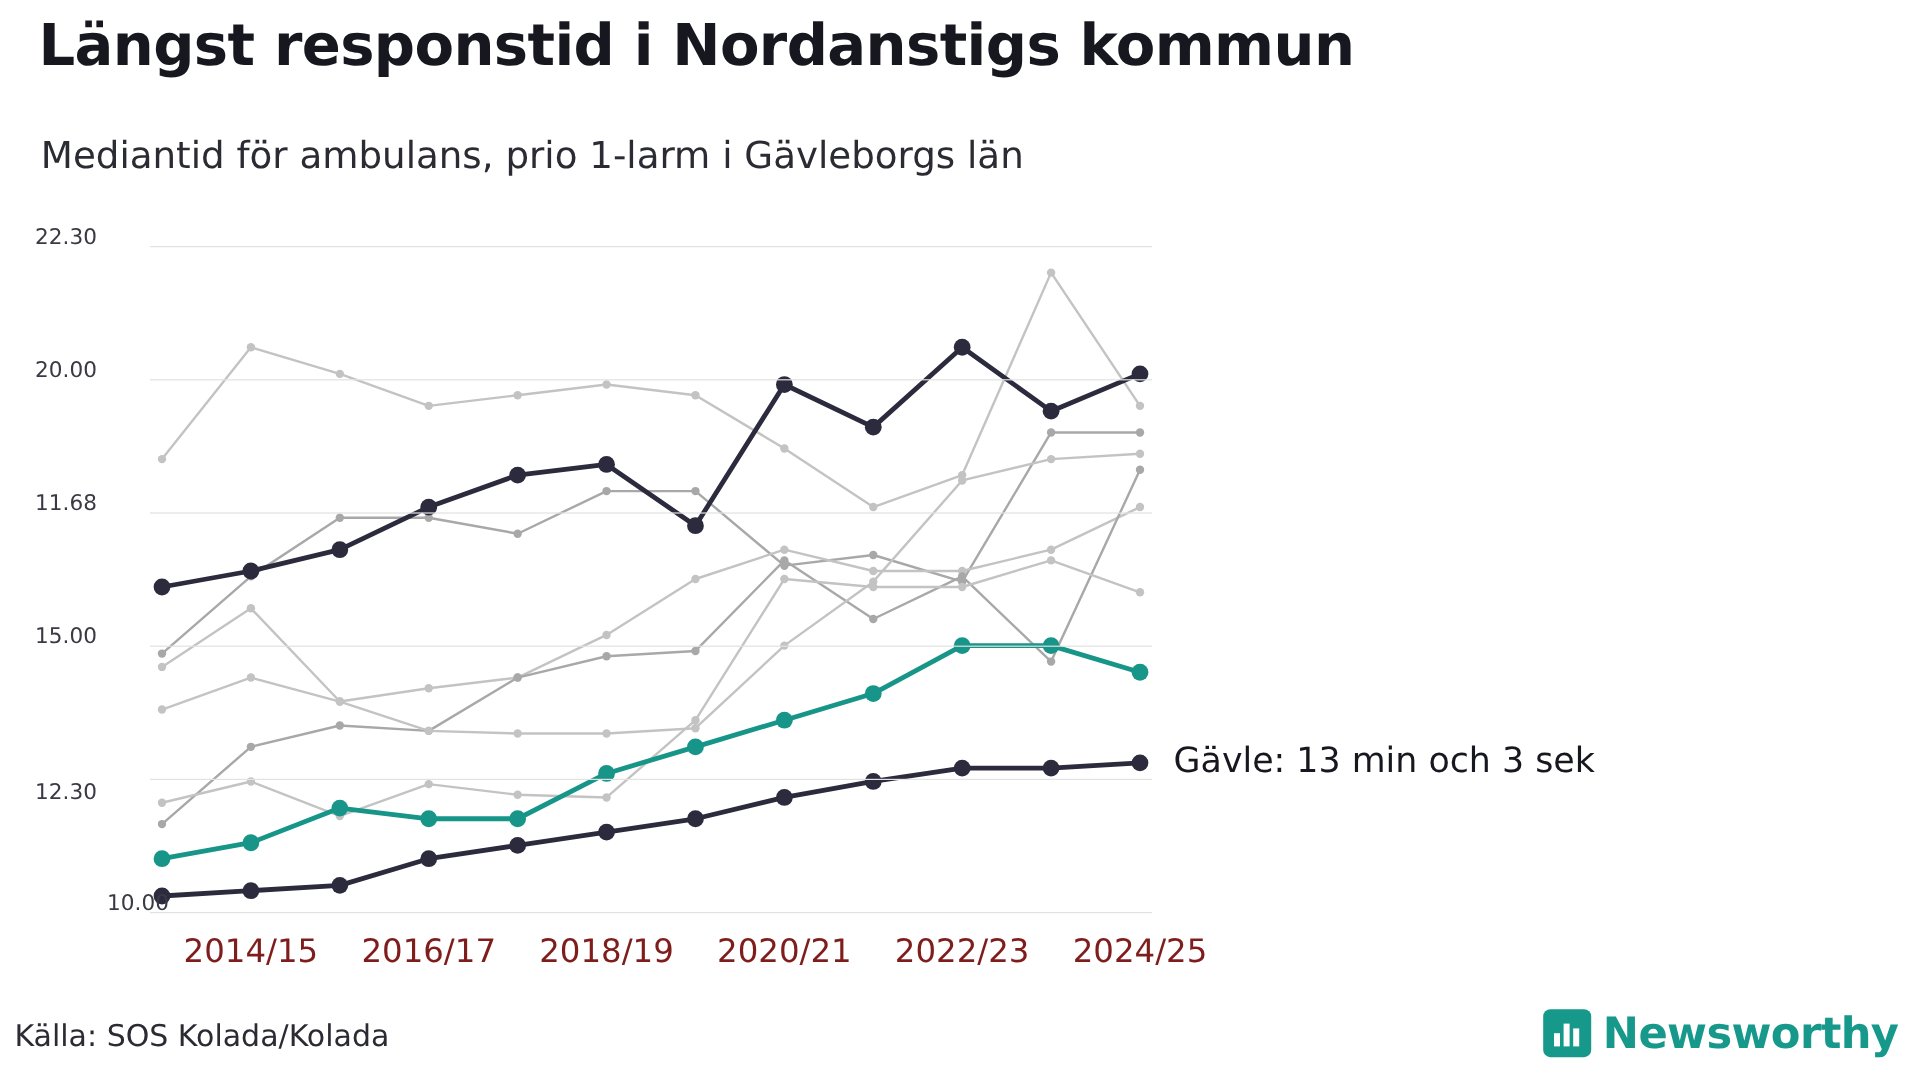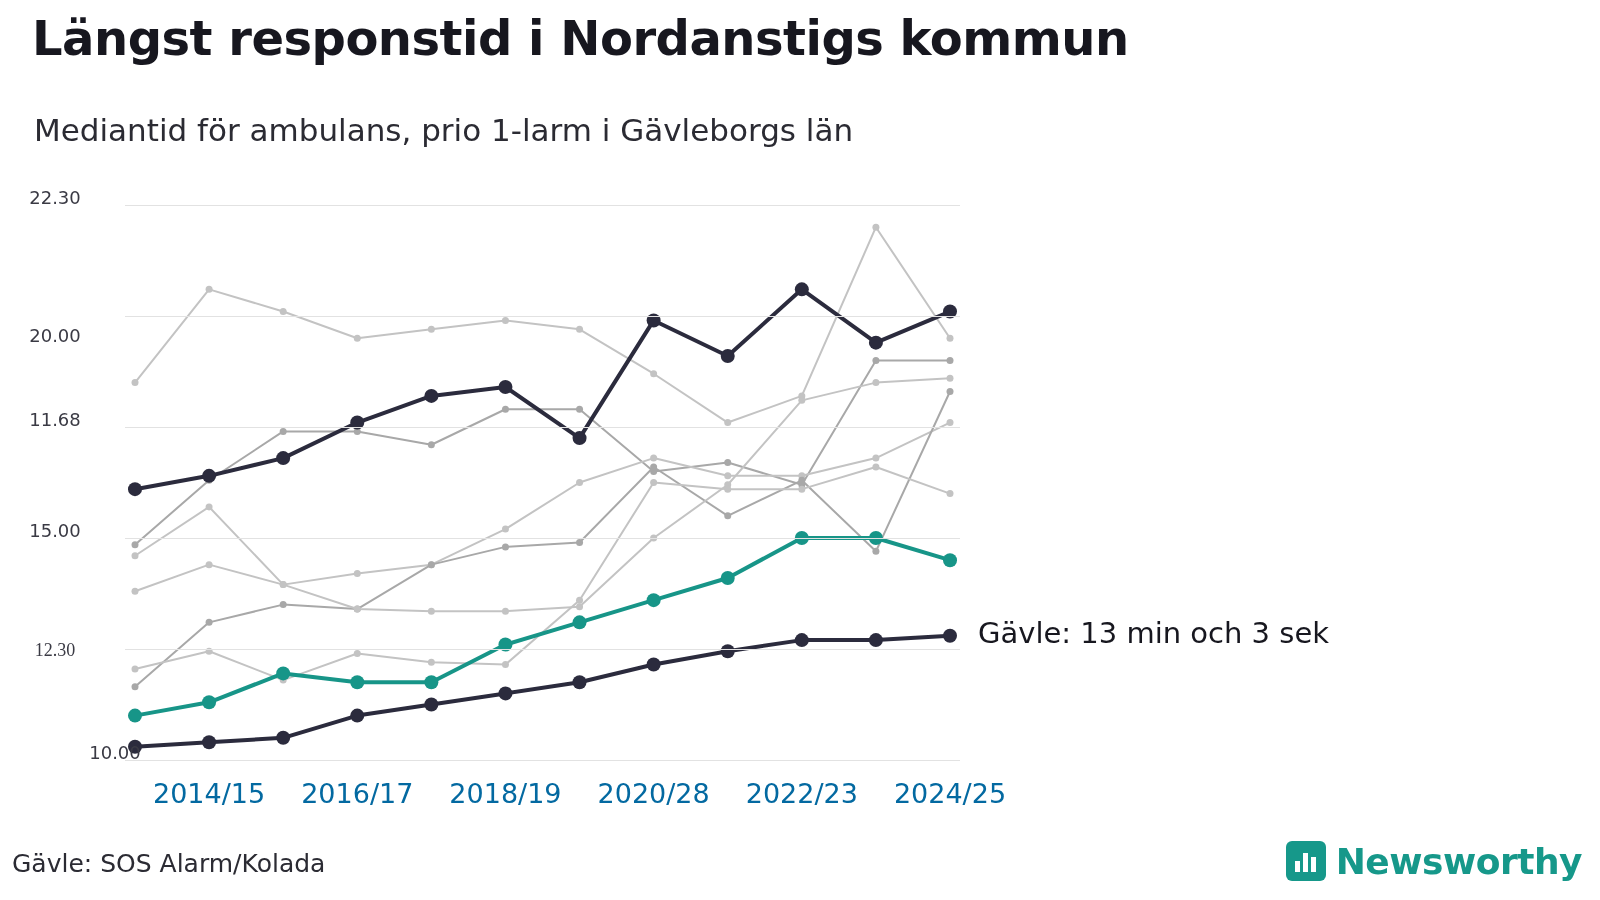--- a/index.html
+++ b/index.html
@@ -49,21 +49,21 @@
     position:absolute;
     right:1485px;
     text-align:center;
     font-size:18px;
     color:#3a3a44;
     white-space:nowrap;
   }
   .xtick{
     position:absolute;
     font-size:27px;
-    color:#0369a1;
+    color:#7f1d1d;
     white-space:nowrap;
     text-align:center;
   }
   svg.lines{
     position:absolute;
     left:0;top:0;
     width:835px;height:555px;
     overflow:visible;
   }
   .label-ann{
@@ -235,35 +235,35 @@
         <circle cx="825" cy="430.67999999999995" r="7" fill="#2b2b3d"></circle>
       </svg>
   <div class="gridline" style="top: 555px;"></div>
       <div class="gridline" style="top: 444px;"></div>
       <div class="gridline" style="top: 333px;"></div>
       <div class="gridline" style="top: 222px;"></div>
       <div class="gridline" style="top: 111px;"></div>
       <div class="gridline" style="top: 0px;"></div>
     </div>
 <div class="ytick" style="top: 572px; left: 13px; width: 110px; right: auto; margin-left: 47px;">10.00</div>
-    <div class="ytick" style="top: 470px; left: 0px; width: 110px; right: auto; font-family: Liberation Serif, serif;">12.30</div>
+    <div class="ytick" style="top: 480px; left: 0px; width: 110px; right: auto;">12.30</div>
     <div class="ytick" style="top: 350px; left: 0px; width: 110px; right: auto;">15.00</div>
     <div class="ytick" style="top: 239px; left: 0px; width: 110px; right: auto;">11.68</div>
-    <div class="ytick" style="top: 128px; left: 0px; width: 110px; right: auto; margin-top: 27px;">20.00</div>
+    <div class="ytick" style="top: 128px; left: 0px; width: 110px; right: auto;">20.00</div>
     <div class="ytick" style="top: 17px; left: 0px; width: 110px; right: auto;">22.30</div>
     <div class="xtick" style="left: 119.091px; top: 608px; width: 180px;">2014/15</div>
     <div class="xtick" style="left: 267.273px; top: 608px; width: 180px;">2016/17</div>
     <div class="xtick" style="left: 415.455px; top: 608px; width: 180px;">2018/19</div>
-    <div class="xtick" style="left: 563.636px; top: 608px; width: 180px;">2020/28</div>
+    <div class="xtick" style="left: 563.636px; top: 608px; width: 180px;">2020/21</div>
     <div class="xtick" style="left: 711.818px; top: 608px; width: 180px;">2022/23</div>
     <div class="xtick" style="left: 860px; top: 608px; width: 180px;">2024/25</div>
     <div class="label-ann" style="left: 978px; top: 445.68px;">Gävle: 13 min och 3 sek</div>
   </div>
 
-<div id="source">Gävle: SOS Alarm/Kolada</div>
+<div id="source">Källa: SOS Kolada/Kolada</div>
 
 <div id="brand">
   <span class="logo-box">
       <i></i>
       <i></i>
       <i></i>
     </span>
   <span id="brand-name">Newsworthy</span>
 </div>
 

